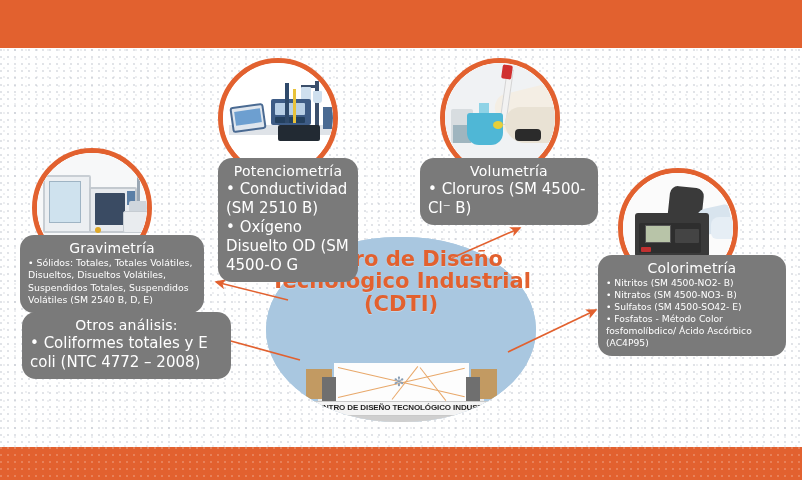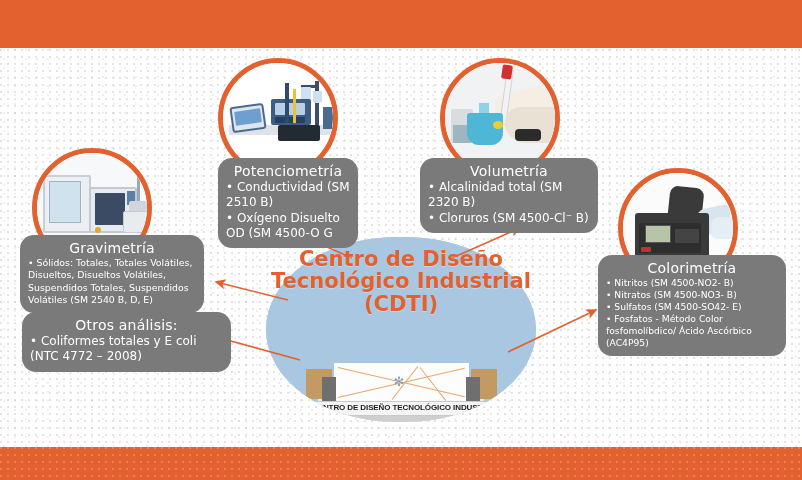--- a/index.html
+++ b/index.html
@@ -190,21 +190,21 @@
     text-align:center;
     font-size:14px;
     color:#ffffff;
     font-family:"DejaVu Sans", sans-serif;
     letter-spacing:0.2px;
     margin-bottom:1px;
     line-height:1.15;
   }
   .info-list {
     list-style:none;
-    font-size:12px;
+    font-size:15px;
     line-height:1.27;
     font-family:"DejaVu Sans", sans-serif;
     color:#ffffff;
   }
   .info-list li { text-indent:0; padding-left:0; }
   .info-list li::before { content:"\2022  "; }
 
   #box-potenciometria { left:208px; top:158px; width:140px;margin-left:10px; }
   #box-volumetria     { left:420px; top:158px; width:178px; }
   #box-gravimetria    { left:20px;  top:235px; width:184px; }
@@ -333,21 +333,20 @@
     <div class="info-title">Potenciometría</div>
     <ul class="info-list">
       <li>Conductividad (SM 2510 B)</li>
       <li>Oxígeno Disuelto OD (SM 4500-O G</li>
     </ul>
   </div>
 
   <div class="info-box" id="box-volumetria">
     <div class="info-title">Volumetría</div>
     <ul class="info-list">
-      <li>Alcalinidad total (SM 2320 B)</li>
       <li>Cloruros (SM 4500-Cl⁻ B)</li>
     </ul>
   </div>
 
   <div class="info-box" id="box-gravimetria">
     <div class="info-title">Gravimetría</div>
     <ul class="info-list">
       <li>Sólidos: Totales, Totales Volátiles, Disueltos, Disueltos Volátiles, Suspendidos Totales, Suspendidos Volátiles (SM 2540 B, D, E)</li>
     </ul>
   </div>

